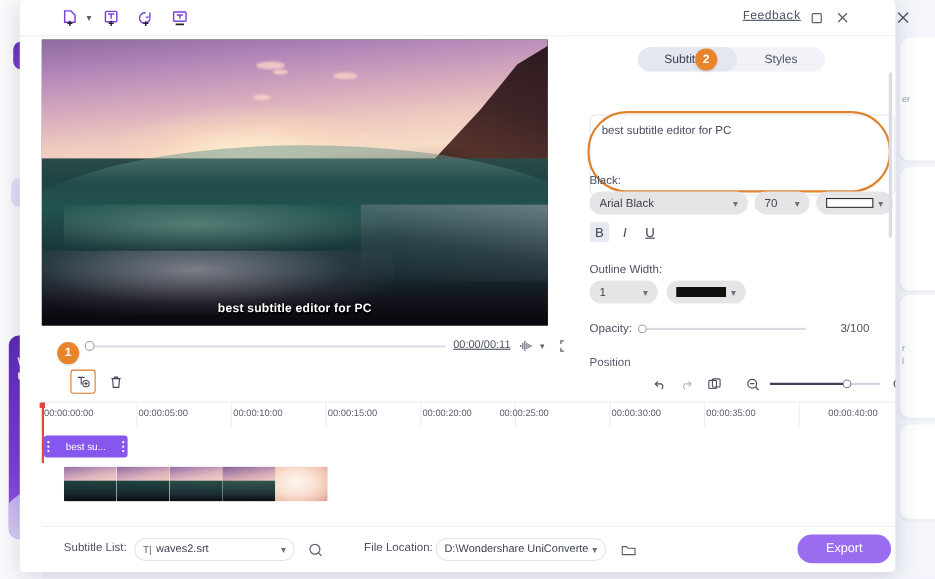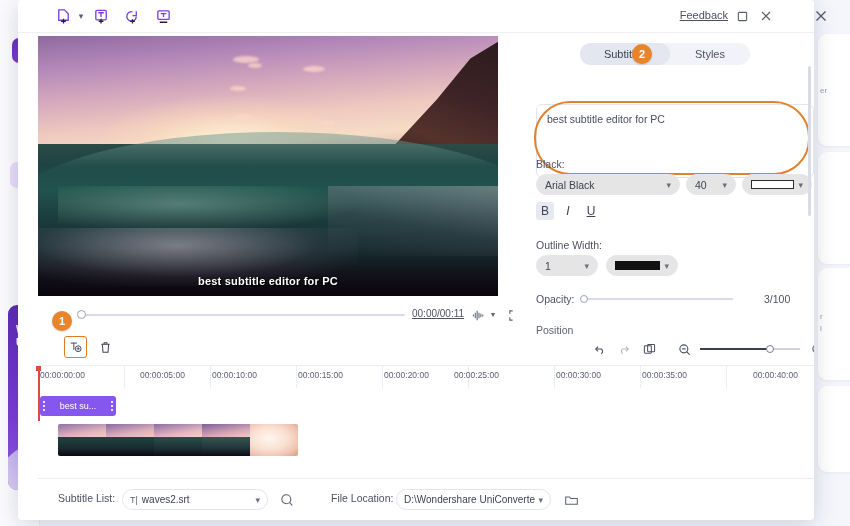--- a/index.html
+++ b/index.html
@@ -71,20 +71,21 @@
     background: #ffffff;
   }
   .tb-icon {
     position: absolute; top: 6px; width: 22px; height: 20px;
     display: flex; align-items: center; justify-content: center;
   }
   .feedback {
     position: absolute; right: 86px; top: 9px;
     font-size: 11px; color: #4c5162; text-decoration: underline;
     cursor: pointer;
+    font-family: Liberation Mono, monospace;
   }
   .win-btn {
     position: absolute; top: 7px; width: 20px; height: 18px;
     display:flex; align-items:center; justify-content:center; color:#5a5f70;
   }
   .close-outer {
     position: absolute; right: 18px; top: 5px; width: 22px; height: 22px;
     display:flex; align-items:center; justify-content:center; color:#4e5364;
   }
   .body-sep { position:absolute; left:0; top:32px; width:796px; height:1px; background:#edeff5; }
@@ -443,21 +444,21 @@
         <div class="ta-ring"></div>
       </div>
     </div>
 
     <div class="lbl" style="left:518px; top:158px;">Black:</div>
     <div class="sel-ctl" style="left:518px; top:174px; width:144px;">
       <span class="val">Arial Black</span>
       <span class="car">▾</span>
     </div>
     <div class="sel-ctl" style="left:668px; top:174px; width:50px;">
-      <span class="val">40</span>
+      <span class="val">70</span>
       <span class="car">▾</span>
     </div>
     <div class="sel-ctl" style="left:724px; top:174px; width:70px;">
       <span class="swatch white"></span>
       <span class="car">▾</span>
     </div>
 
     <div class="style-btn on" style="left:518px">B</div>
     <div class="style-btn" style="left:541px; font-style:italic;">I</div>
     <div class="style-btn" style="left:564px; text-decoration:underline;">U</div>
@@ -515,21 +516,21 @@
             <path d="M9.5 9.5 L12.5 12.5"></path>
           </svg>
       </div>
     </div>
 
     <div class="tl-sep"></div>
     <div class="ruler">
       <div class="tickline" style="left:0"></div>
       <div class="tick" style="left:2px">00:00:00:00</div>
       <div class="tickline" style="left:86px"></div>
-      <div class="tick" style="left:102px">00:00:05:00</div>
+      <div class="tick" style="left:88px">00:00:05:00</div>
       <div class="tickline" style="left:172px"></div>
       <div class="tick" style="left:174px">00:00:10:00</div>
       <div class="tickline" style="left:258px"></div>
       <div class="tick" style="left:260px">00:00:15:00</div>
       <div class="tickline" style="left:344px"></div>
       <div class="tick" style="left:346px">00:00:20:00</div>
       <div class="tickline" style="left:430px"></div>
       <div class="tick" style="left:416px">00:00:25:00</div>
       <div class="tickline" style="left:516px"></div>
       <div class="tick" style="left:518px">00:00:30:00</div>
@@ -593,20 +594,21 @@
     <div class="bot-lbl" style="left:313px">File Location:</div>
     <div class="bot-sel" style="left:378px; width:155px;">
       <span style="flex:1; overflow:hidden; white-space:nowrap;">D:\Wondershare UniConverter 1</span>
       <span style="color:#6b7080; font-size:9px; margin-left:3px;">▾</span>
     </div>
     <div class="bot-ico" style="left:544px">
       <svg width="15" height="15" viewBox="0 0 16 16" fill="none" stroke="currentColor" stroke-width="1.1">
           <path d="M1.8 4.2 H6 L7.2 5.8 H14.2 V12 H1.8 Z"></path>
         </svg>
     </div>
+    <button class="export">Export</button>
   </div>
 
   <div class="close-outer">
     <svg width="14" height="14" viewBox="0 0 14 14" fill="none" stroke="currentColor" stroke-width="1.3">
         <path d="M2.5 2.5 L11.5 11.5 M11.5 2.5 L2.5 11.5"></path>
       </svg>
   </div>
 
   <div class="badge" style="left:52px; top:311px;">1</div>
   <div class="badge" style="left:632px; top:44px;">2</div>

